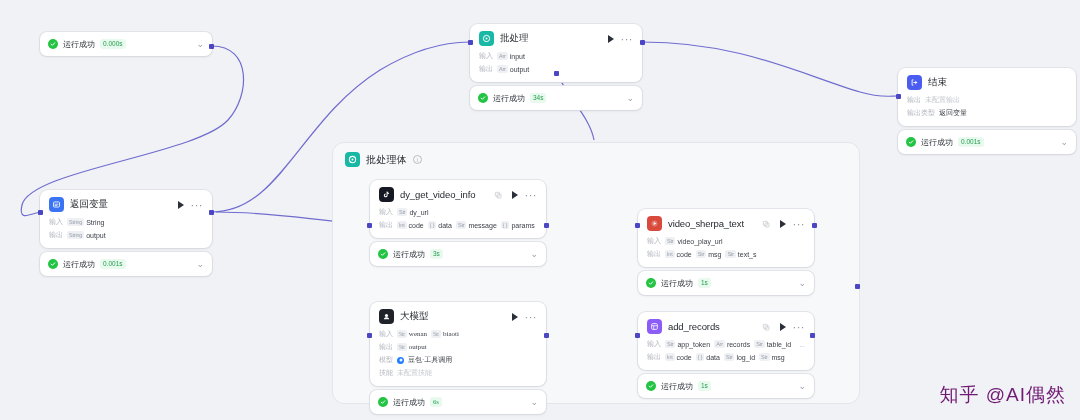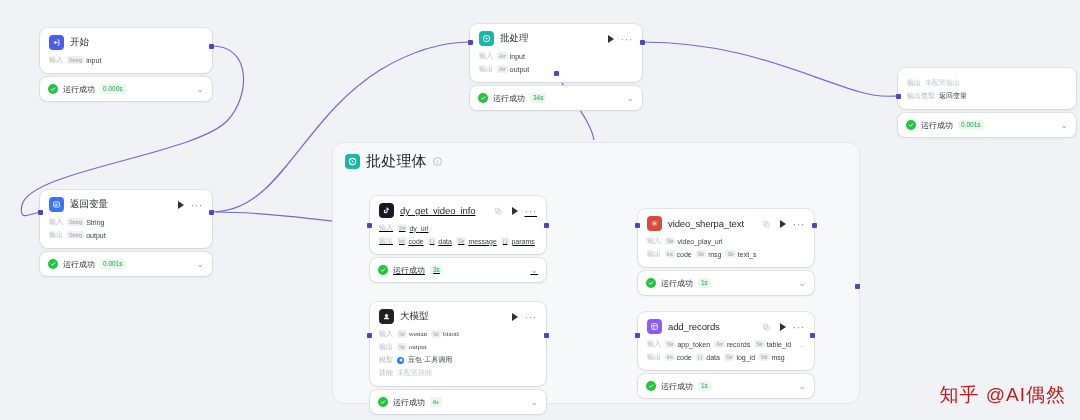--- a/index.html
+++ b/index.html
@@ -36,21 +36,21 @@
   }
   .batch-icon {
     width: 15px; height: 15px;
     border-radius: 4px;
     background: #18b8a5;
     display: flex; align-items: center; justify-content: center;
     flex: 0 0 auto;
   }
   .batch-icon svg { display:block; }
   .batch-title {
-    font-size: 15px;
+    font-size: 10px;
     color: #1f2329;
     letter-spacing: .2px;
   }
   .info-icon {
     width: 9px; height: 9px;
     border: 1px solid #b8bcc4;
     border-radius: 50%;
     color: #b8bcc4;
     font-size: 6.5px;
     line-height: 7px;
@@ -208,21 +208,21 @@
     width: 5px; height: 5px;
     background: #4b46c4;
     border-radius: 1px;
     z-index: 4;
   }
   
   .watermark {
     position: absolute;
     right: 14px; bottom: 12px;
     font-size: 19px;
-    color: #b91c1c;
+    color: #701a75;
     letter-spacing: 1px;
     z-index: 6;
     white-space: nowrap;
   }
 </style>
 </head>
 <body>
 
 <div id="canvas">
 
@@ -260,38 +260,20 @@
             <circle cx="6" cy="6" r="4.2" fill="none" stroke="#fff" stroke-width="1.4"></circle>
             <circle cx="6" cy="6" r="1.3" fill="#fff"></circle>
           </svg>
       </span>
       <span class="batch-title">批处理体</span>
       <span class="info-icon">i</span>
     </div>
   </div>
 
   <div class="node" style="left:40px; top:28px;">
-    <div class="node-card">
-      <div class="node-head">
-        <span class="node-ico" style="background:#4b5cf0">
-          <svg width="9" height="9" viewBox="0 0 12 12">
-              <path d="M7.5 2.5 H9.2 V9.5 H7.5" stroke="#fff" stroke-width="1.2" fill="none"></path>
-              <path d="M7 6 H3.2 M4.8 4.2 L3 6 L4.8 7.8" stroke="#fff" stroke-width="1.2" fill="none" stroke-linecap="round" stroke-linejoin="round"></path>
-            </svg>
-        </span>
-        <span class="node-name">开始</span>
-      </div>
-      <div class="field-row">
-        <span class="field-label">输入</span>
-        <span class="chip">
-          <span class="tag">String</span>
-          <span class="vname">input</span>
-        </span>
-      </div>
-    </div>
     <div class="status-bar">
       <span class="ok-icon">
         <svg width="6" height="6" viewBox="0 0 10 10">
             <path d="M2 5.2 L4 7.2 L8 3" stroke="#fff" stroke-width="1.6" fill="none" stroke-linecap="round" stroke-linejoin="round"></path>
           </svg>
       </span>
       <span class="status-text">运行成功</span>
       <span class="time-badge">0.000s</span>
       <span class="chevron">⌄</span>
     </div>
@@ -382,20 +364,29 @@
       <span class="time-badge">34s</span>
       <span class="chevron">⌄</span>
     </div>
   </div>
   <div class="port" style="left:468px; top:40px;"></div>
   <div class="port" style="left:640px; top:40px;"></div>
   <div class="port" style="left:554px; top:71px;"></div>
 
   <div class="node" style="left:898px; top:68px; width:178px;">
     <div class="node-card">
+      <div class="node-head">
+        <span class="node-ico" style="background:#4b5cf0">
+          <svg width="9" height="9" viewBox="0 0 12 12">
+              <path d="M4.5 2.5 H2.8 V9.5 H4.5" stroke="#fff" stroke-width="1.2" fill="none"></path>
+              <path d="M5 6 H8.8 M7.2 4.2 L9 6 L7.2 7.8" stroke="#fff" stroke-width="1.2" fill="none" stroke-linecap="round" stroke-linejoin="round"></path>
+            </svg>
+        </span>
+        <span class="node-name">结束</span>
+      </div>
       <div class="field-row">
         <span class="field-label">输出</span>
         <span class="muted-val">未配置输出</span>
       </div>
       <div class="field-row">
         <span class="field-label">输出类型</span>
         <span class="plain-val">返回变量</span>
       </div>
     </div>
     <div class="status-bar">
@@ -404,21 +395,21 @@
             <path d="M2 5.2 L4 7.2 L8 3" stroke="#fff" stroke-width="1.6" fill="none" stroke-linecap="round" stroke-linejoin="round"></path>
           </svg>
       </span>
       <span class="status-text">运行成功</span>
       <span class="time-badge">0.001s</span>
       <span class="chevron">⌄</span>
     </div>
   </div>
   <div class="port" style="left:896px; top:94px;"></div>
 
-  <div class="node wide" style="left:370px; top:196px;text-decoration:underline;">
+  <div class="node wide" style="left:370px; top:180px;">
     <div class="node-card">
       <div class="node-head">
         <span class="node-ico" style="background:#161823">
           <svg width="9" height="9" viewBox="0 0 12 12">
               <path d="M7.4 2 C7.6 3.1 8.3 3.8 9.4 3.9 V5.2 C8.7 5.2 8 4.95 7.45 4.55 V7.3 C7.45 8.7 6.35 9.8 4.95 9.8 C3.55 9.8 2.45 8.7 2.45 7.3 C2.45 5.95 3.5 4.85 4.85 4.8 V6.15 C4.25 6.2 3.78 6.7 3.78 7.3 C3.78 7.95 4.3 8.47 4.95 8.47 C5.6 8.47 6.12 7.95 6.12 7.3 V2 Z" fill="#fff"></path>
             </svg>
         </span>
         <span class="node-name mono">dy_get_video_info</span>
         <svg class="copy-icon" viewBox="0 0 12 12">
             <rect x="2" y="2" width="6" height="6" rx="1" fill="none" stroke="#8a8f99" stroke-width="1.1"></rect>

